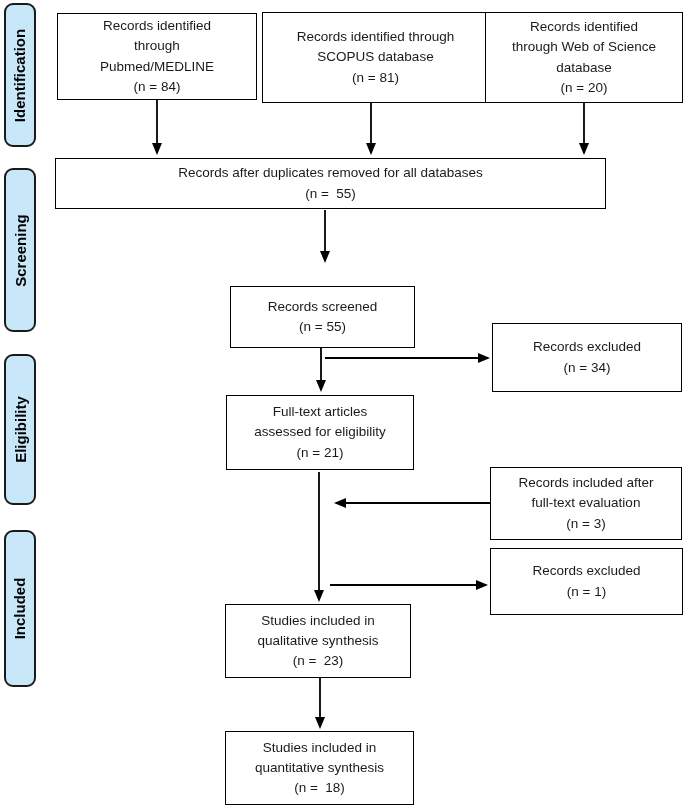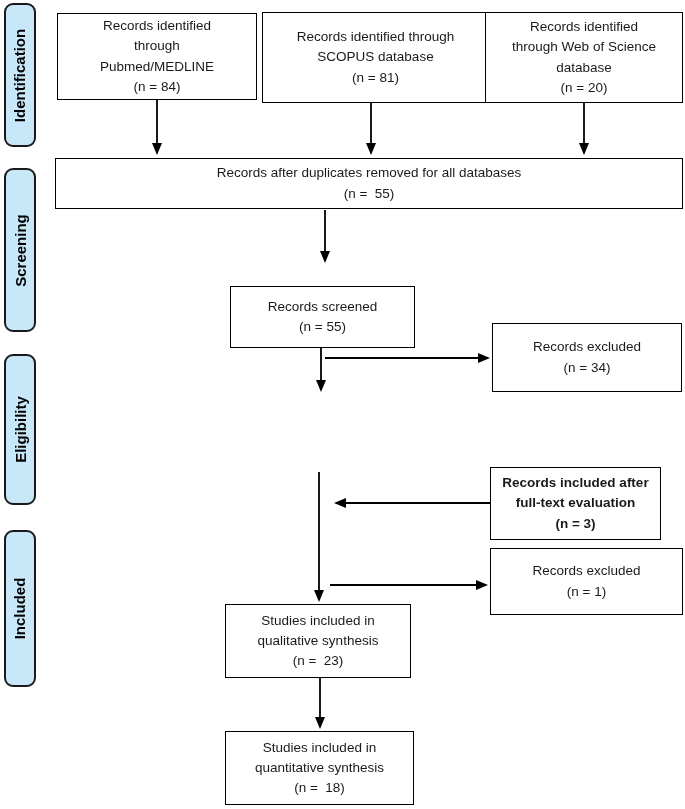--- a/index.html
+++ b/index.html
@@ -105,33 +105,38 @@
     <span class="node-text">Records identified through
 SCOPUS database
 (n = 81)</span>
   </div>
   <div class="node" style="left:485px; top:12px; width:198px; height:91px;">
     <span class="node-text">Records identified
 through Web of Science
 database
 (n = 20)</span>
   </div>
-  <div class="node" style="left:55px; top:158px; width:628px; height:51px;justify-content:center;">
+  <div class="node" style="left:55px; top:158px; width:551px; height:51px;justify-content:center;">
     <span class="node-text">Records after duplicates removed for all databases
 (n =  55)</span>
   </div>
   <div class="node" style="left:230px; top:265px; width:185px; height:62px;margin-top:21px;">
     <span class="node-text">Records screened
 (n = 55)</span>
   </div>
   <div class="node" style="left:492px; top:323px; width:190px; height:69px;">
     <span class="node-text">Records excluded
 (n = 34)</span>
   </div>
-  <div class="node" style="left:490px; top:467px; width:171px; height:73px;font-weight:bold;">
+  <div class="node" style="left:226px; top:395px; width:188px; height:75px;">
+    <span class="node-text">Full-text articles
+assessed for eligibility
+(n = 21)</span>
+  </div>
+  <div class="node" style="left:490px; top:467px; width:192px; height:73px;">
     <span class="node-text">Records included after
 full-text evaluation
 (n = 3)</span>
   </div>
   <div class="node" style="left:490px; top:548px; width:193px; height:67px;">
     <span class="node-text">Records excluded
 (n = 1)</span>
   </div>
   <div class="node" style="left:225px; top:604px; width:186px; height:74px;">
     <span class="node-text">Studies included in

